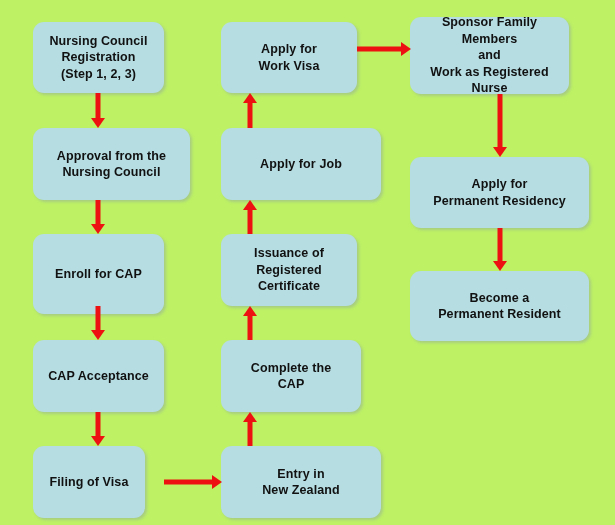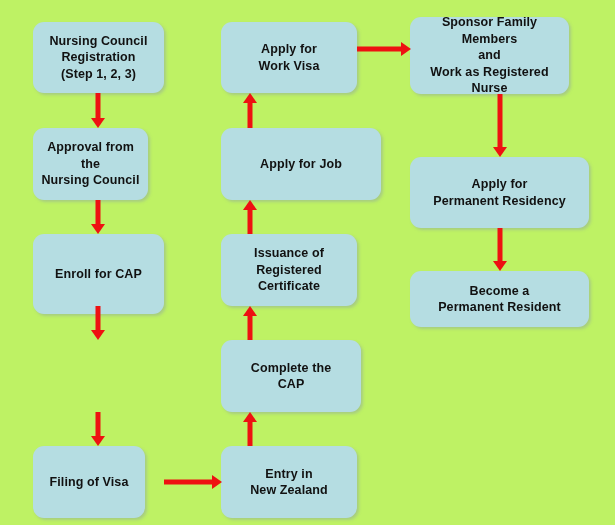--- a/index.html
+++ b/index.html
@@ -101,29 +101,32 @@
 <body>
 
 <div id="canvas">
 
   <div class="node" style="left:33px; top:22px; width:131px; height:71px;">
     <span class="label">Nursing Council
 Registration
 (Step 1, 2, 3)</span>
   </div>
 
-  <div class="node" style="left:33px; top:128px; width:115px; height:72px;">
+  <div class="node" style="left:33px; top:128px; width:157px; height:72px;">
     <span class="label">Approval from the
 Nursing Council</span>
   </div>
 
   <div class="node" style="left:33px; top:234px; width:131px; height:80px;">
     <span class="label">Enroll for CAP</span>
   </div>
 
+  <div class="node" style="left:33px; top:340px; width:131px; height:72px;">
+    <span class="label">CAP Acceptance</span>
+  </div>
 
   <div class="node" style="left:33px; top:446px; width:112px; height:72px;">
     <span class="label">Filing of Visa</span>
   </div>
 
   <div class="node" style="left:221px; top:22px; width:136px; height:71px;">
     <span class="label">Apply for
 Work Visa</span>
   </div>
 
@@ -134,37 +137,37 @@
   <div class="node" style="left:221px; top:234px; width:136px; height:72px;">
     <span class="label">Issuance of
 Registered Certificate</span>
   </div>
 
   <div class="node" style="left:221px; top:340px; width:140px; height:72px;">
     <span class="label">Complete the
 CAP</span>
   </div>
 
-  <div class="node" style="left:221px; top:446px; width:136px; height:72px;">
+  <div class="node" style="left:221px; top:446px; width:160px; height:72px;">
     <span class="label">Entry in
 New Zealand</span>
   </div>
 
   <div class="node" style="left:410px; top:17px; width:159px; height:77px;">
     <span class="label">Sponsor Family Members
 and
 Work as Registered Nurse</span>
   </div>
 
   <div class="node" style="left:410px; top:157px; width:179px; height:71px;">
     <span class="label">Apply for
 Permanent Residency</span>
   </div>
 
-  <div class="node" style="left:410px; top:271px; width:179px; height:56px;">
+  <div class="node" style="left:410px; top:271px; width:179px; height:70px;">
     <span class="label">Become a
 Permanent Resident</span>
   </div>
 
   <div class="arrow down" style="left:88px; top:93px; width:19px; height:35px;">
     <div class="shaft"></div>
       <div class="head"></div>
   </div>
 
   <div class="arrow down" style="left:88px; top:200px; width:19px; height:34px;">

